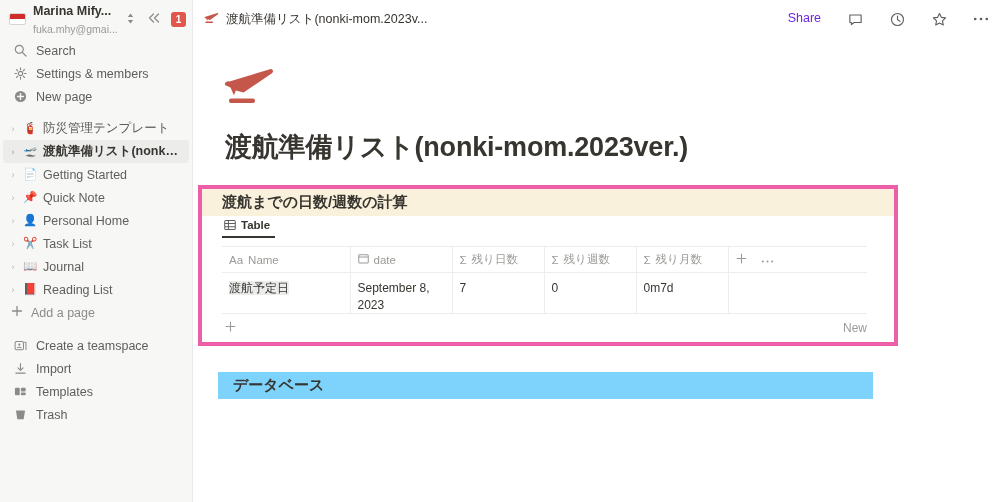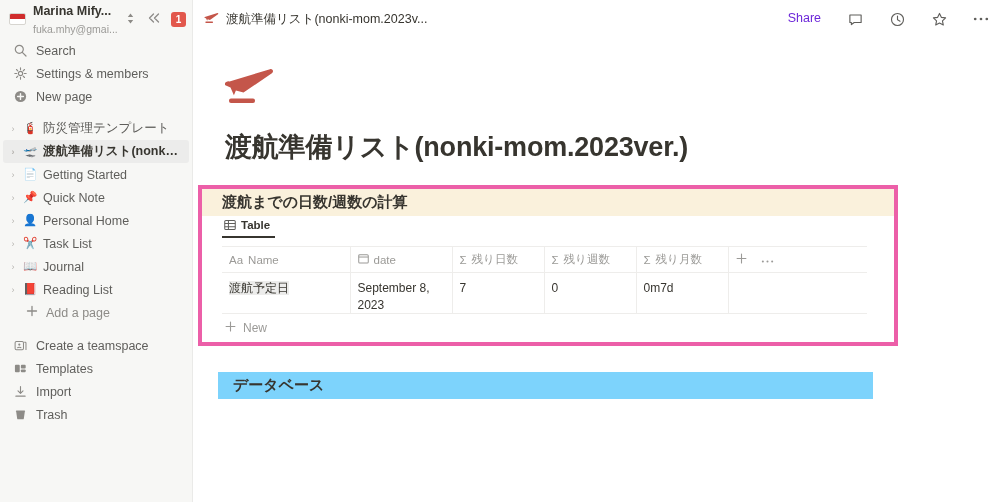--- a/index.html
+++ b/index.html
@@ -72,21 +72,21 @@
     gap: 5px; font-size: 12.5px; color: #5f5e5b;
     white-space: nowrap;
   }
   .page-item .arrow { flex:0 0 10px; color:#b6b4b0; font-size:9px; text-align:center; }
   .page-item .emo { flex:0 0 15px; font-size:11.5px; text-align:center; line-height:1; }
   .page-item .lbl { overflow:hidden; text-overflow:ellipsis; flex: 1 1 auto; min-width:0; }
   .page-item.selected { background:#ececeb; font-weight:700; color:#37352f; border-radius:3px; margin:0 3px; padding-left:5px;}
 
   .addrow {
     display:flex; align-items:center; height:23px;
-    padding: 0 8px 0 26px; gap:8px; font-size:12.5px; color:#8d8b87;
+    padding: 0 8px 0 11px; gap:8px; font-size:12.5px; color:#8d8b87;
   }
   .bottom-nav { margin-top: 10px; }
 
   
   .main { flex: 1 1 auto; height: 502px; position: relative; background:#fff; overflow:hidden; }
   .topbar {
     height: 38px; display:flex; align-items:center;
     padding: 0 13px 0 11px; gap: 8px;
   }
   .crumb { display:flex; align-items:flex-start; gap:7px; font-size:12.5px; color:#37352f; min-width:0;}
@@ -151,21 +151,21 @@
   .colName { width: 128px; }
   .colDate { width: 102px; }
   .colD { width: 92px; }
   .colW { width: 92px; }
   .colM { width: 92px; }
   .colPlus { width: 139px; }
   .plus-head { display:flex; align-items:center; gap:14px; color:#9b9a97; }
   .newrow {
     display:flex; align-items:center; gap:7px;
     height: 28px; font-size: 12px; color:#9b9a97;
-    padding-left: 3px; width: 645px;
+    padding-left: 3px; width: 645px; justify-content: space-between;
   }
   .cell-hl { background:#ececeb; }
 
   .callout2 {
     margin: 26px 0 0 25px;
     background: #7dd3fc;
     width: 655px; height: 27px;
     display:flex; align-items:center; padding-left: 15px;
     font-size: 15px; font-weight: 800; color:#37352f;
   }
@@ -305,35 +305,35 @@
               <circle cx="5.7" cy="6" r="1.2" fill="#8d8b87"></circle>
               <path d="M3.6 9.8c.5-1.2 3.7-1.2 4.2 0" stroke="#8d8b87" stroke-width="1.1" fill="none"></path>
             </svg>
         </span>
         <span class="lbl">Create a teamspace</span>
       </div>
 
       <div class="nav-item">
         <span class="ic">
           <svg width="13" height="13" viewBox="0 0 14 14">
+              <path d="M7 1.6v7.2M4.3 6.3 7 9l2.7-2.7M2 12h10" stroke="#8d8b87" stroke-width="1.2" fill="none" stroke-linecap="round" stroke-linejoin="round"></path>
+            </svg>
+        </span>
+        <span class="lbl">Import</span>
+      </div>
+
+      <div class="nav-item">
+        <span class="ic">
+          <svg width="13" height="13" viewBox="0 0 14 14">
               <rect x="1" y="3" width="5.2" height="8" rx="1" fill="#8d8b87"></rect>
               <rect x="7.4" y="3" width="5.2" height="4" rx="1" fill="#8d8b87"></rect>
               <rect x="7.4" y="8" width="5.2" height="3" rx="1" fill="#8d8b87"></rect>
             </svg>
         </span>
         <span class="lbl">Templates</span>
-      </div>
-
-      <div class="nav-item">
-        <span class="ic">
-          <svg width="13" height="13" viewBox="0 0 14 14">
-              <path d="M7 1.6v7.2M4.3 6.3 7 9l2.7-2.7M2 12h10" stroke="#8d8b87" stroke-width="1.2" fill="none" stroke-linecap="round" stroke-linejoin="round"></path>
-            </svg>
-        </span>
-        <span class="lbl">Import</span>
       </div>
 
       <div class="nav-item">
         <span class="ic">
           <svg width="13" height="13" viewBox="0 0 14 14">
               <path d="M2.4 4.2h9.2l-1 7.1a1 1 0 0 1-1 .9H4.4a1 1 0 0 1-1-.9Z" fill="#8d8b87"></path>
               <rect x="2" y="2.6" width="10" height="1.7" rx=".8" fill="#8d8b87"></rect>
             </svg>
         </span>
         <span class="lbl">Trash</span>

